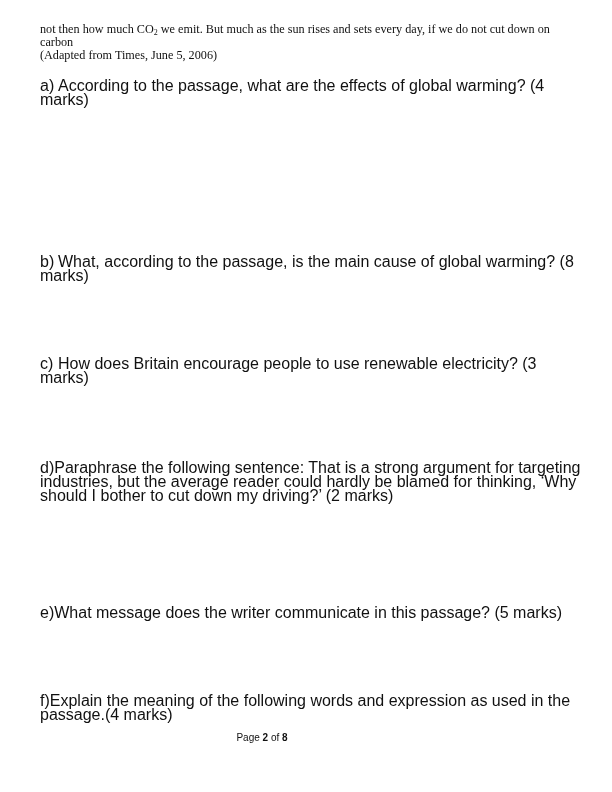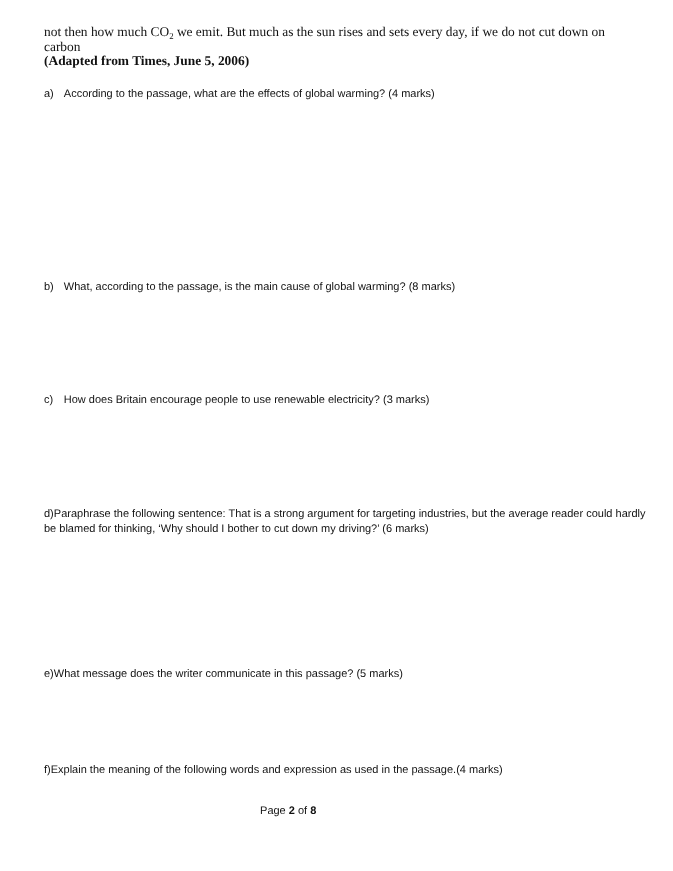--- a/index.html
+++ b/index.html
@@ -1,22 +1,22 @@
 <!DOCTYPE html>
 <html><head>
   <meta charset="utf-8">
   <style>
     html, body { margin: 0; padding: 0; background: #ffffff; }
     body { width: 612px; height: 792px; position: relative; overflow: hidden; color: #111; }
     .serif { font-family: "Liberation Serif", "DejaVu Serif", serif; font-size: 12.2px; line-height: 13px; }
-    .sans { font-family: "Liberation Sans", "DejaVu Sans", sans-serif; font-size: 10px; line-height: 14px; }
+    .sans { font-family: "Liberation Sans", "DejaVu Sans", sans-serif; font-size: 16px; line-height: 14px; }
     .abs { position: absolute; }
     .passage { left: 40px; top: 23px; width: 545px; }
     .passage p { margin: 0; }
-    .source { font-weight: bold; }
+    .source { font-weight: normal; }
     .q { left: 40px; width: 548px; }
     .q .lbl { display: inline-block; width: 18px; }
     .footer { left: 0; width: 524px; top: 731px; text-align: center; font-size: 10px; }
     .footer b { font-weight: bold; }
     sub { font-size: 8px; line-height: 0; vertical-align: -2px; }
   </style>
 </head>
 <body>
 
 <div class="abs passage serif">
@@ -30,21 +30,21 @@
 
 <div class="abs q sans" style="top:255px;">
   <span class="lbl">b)</span><span>What, according to the passage, is the main cause of global warming? (8 marks)</span>
 </div>
 
 <div class="abs q sans" style="top:357px;">
   <span class="lbl">c)</span><span>How does Britain encourage people to use renewable electricity? (3 marks)</span>
 </div>
 
 <div class="abs q sans" style="top:461px;">
-  <span>d)</span><span>Paraphrase the following sentence: That is a strong argument for targeting industries, but the average reader could hardly be blamed for thinking, ‘Why should I bother to cut down my driving?’ (6 marks)</span>
+  <span>d)</span><span>Paraphrase the following sentence: That is a strong argument for targeting industries, but the average reader could hardly be blamed for thinking, ‘Why should I bother to cut down my driving?’ (2 marks)</span>
 </div>
 
 <div class="abs q sans" style="top:606px;">
   <span>e)</span><span>What message does the writer communicate in this passage? (5 marks)</span>
 </div>
 
 <div class="abs q sans" style="top:694px;">
   <span>f)</span><span>Explain the meaning of the following words and expression as used in the passage.(4 marks)</span>
 </div>
 

